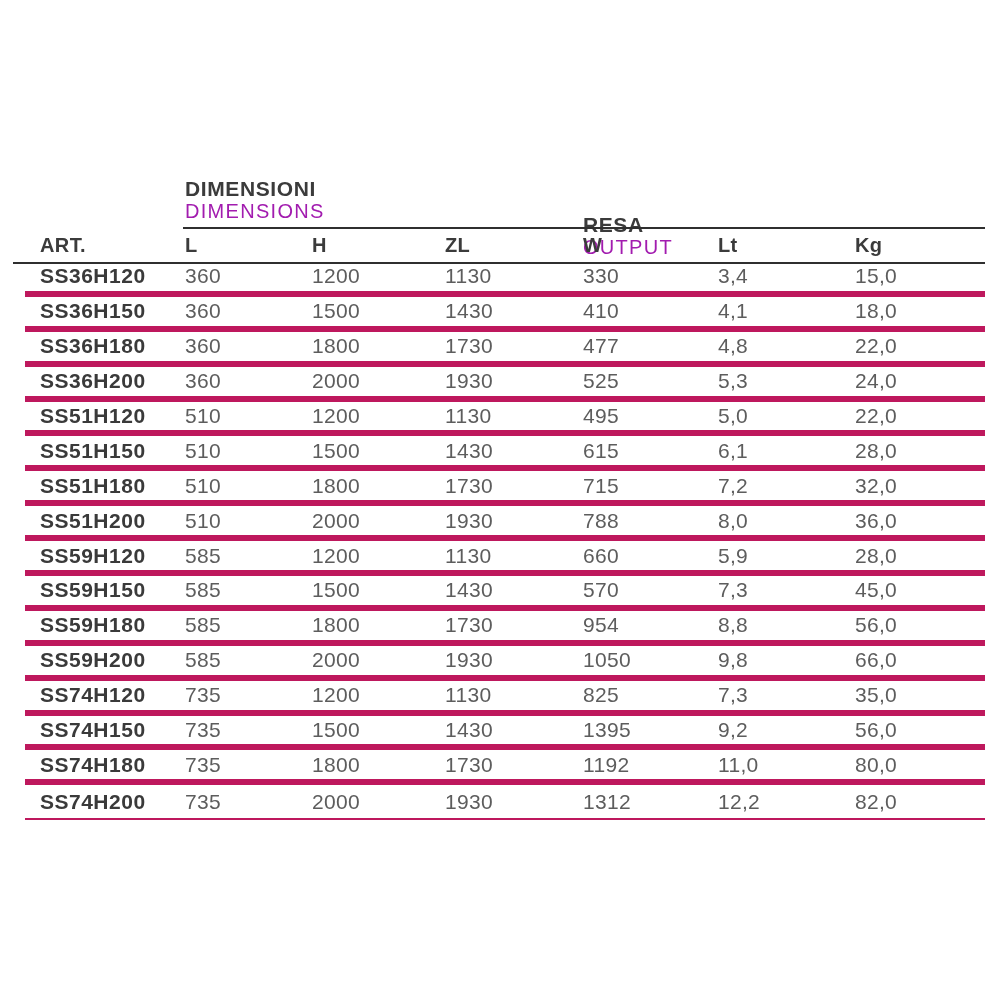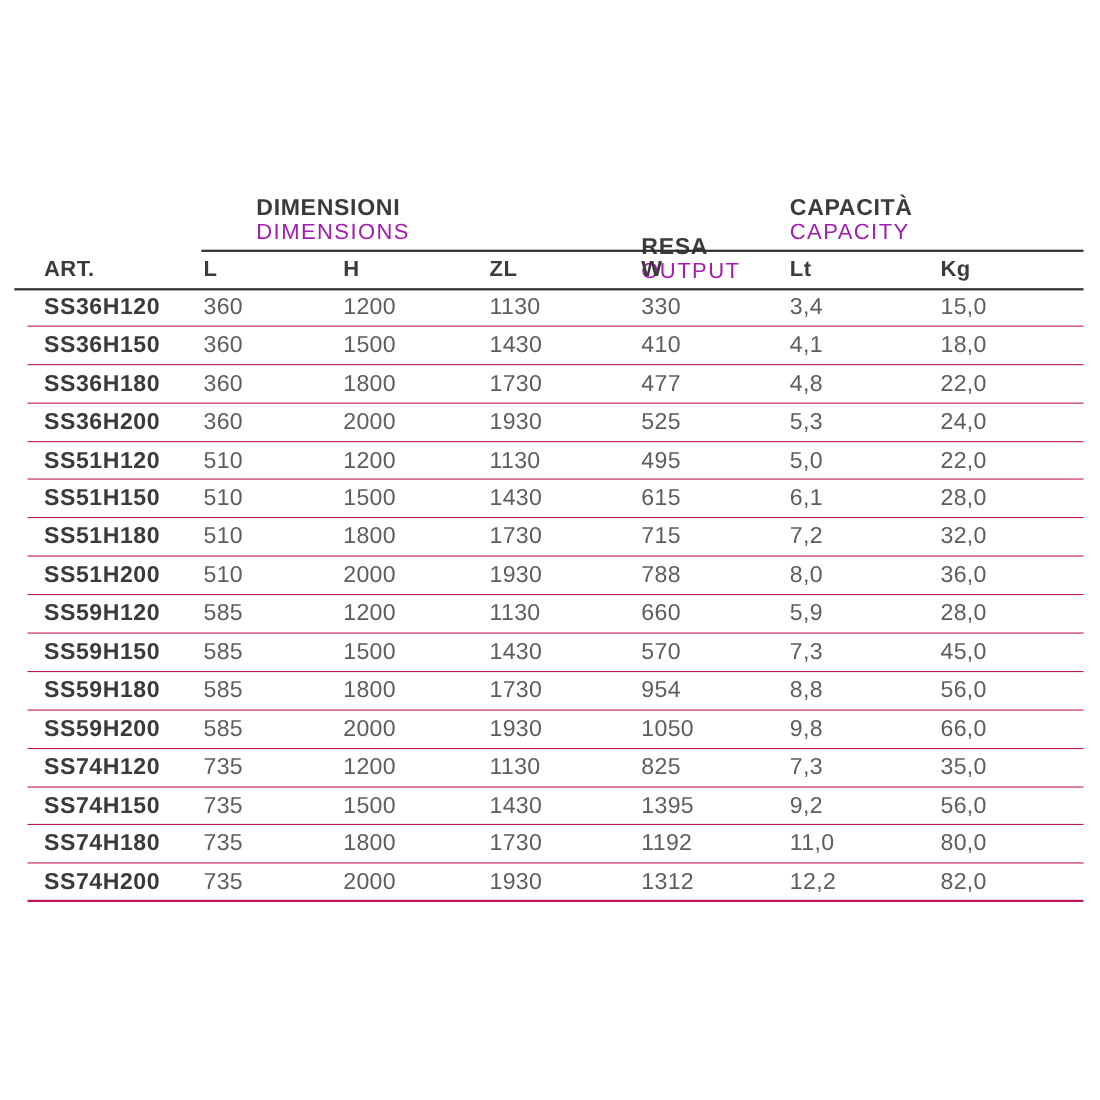--- a/index.html
+++ b/index.html
@@ -25,39 +25,39 @@
   .group-row{height:50px;align-items:start;}
   .ghead{line-height:22px;}
   .ghead .it{
     display:block;font-size:21px;font-weight:700;
     letter-spacing:0.6px;color:#3b3b3b;
   }
   .ghead .en{
     display:block;font-size:20px;font-weight:400;
     letter-spacing:1.3px;color:#a21caf;
   }
-  .gh-dim{grid-column:2 / span 3;margin-left:48px;}
+  .gh-dim{grid-column:2 / span 3;}
   .gh-resa{grid-column:5;margin-top:36px;}
   .gh-cap{grid-column:6;}
   .gh-peso{grid-column:7;}
   
   .rule{position:absolute;background:#2f2f2f;}
   .rule-groups{left:158px;right:0;top:49px;height:2px;}
   .rule-header{left:-12px;right:0;top:84px;height:2px;}
   
   .header-row{height:34px;align-items:center;}
   .header-row .hcell{
     font-size:20px;font-weight:700;color:#3b3b3b;letter-spacing:0.4px;
   }
   
   .rows{margin-top:0;}
   .data-row{
     height:34.9px;
     align-items:center;
-    border-bottom:1px solid #be185d;
+    border-bottom:6px solid #be185d;
   }
   .data-row:last-child{border-bottom-width:2px;}
   .cell{
     font-size:21px;font-weight:400;color:#5d5d5d;letter-spacing:0.3px;
   }
   .cell-art{
     font-weight:700;color:#3a3a3a;letter-spacing:0.5px;font-size:21px;
   }
 </style>
 </head>
@@ -68,24 +68,20 @@
 
     <div class="grid-row group-row">
       <div class="ghead gh-dim">
         <span class="it">DIMENSIONI</span>
         <span class="en">DIMENSIONS</span>
       </div>
       <div class="ghead gh-resa">
         <span class="it">RESA</span>
         <span class="en">OUTPUT</span>
       </div>
-      <div class="ghead gh-cap">
-        <span class="it">CAPACITÀ</span>
-        <span class="en">CAPACITY</span>
-      </div>
     </div>
 
     <div class="rule rule-groups"></div>
 
     <div class="grid-row header-row">
       <div class="hcell">ART.</div>
       <div class="hcell">L</div>
       <div class="hcell">H</div>
       <div class="hcell">ZL</div>
       <div class="hcell">W</div>

